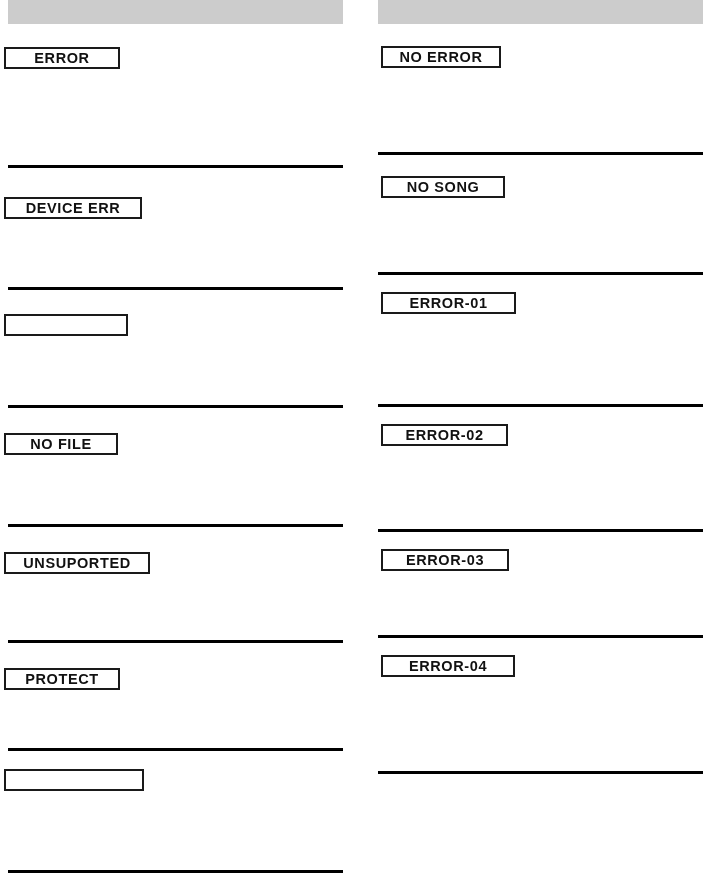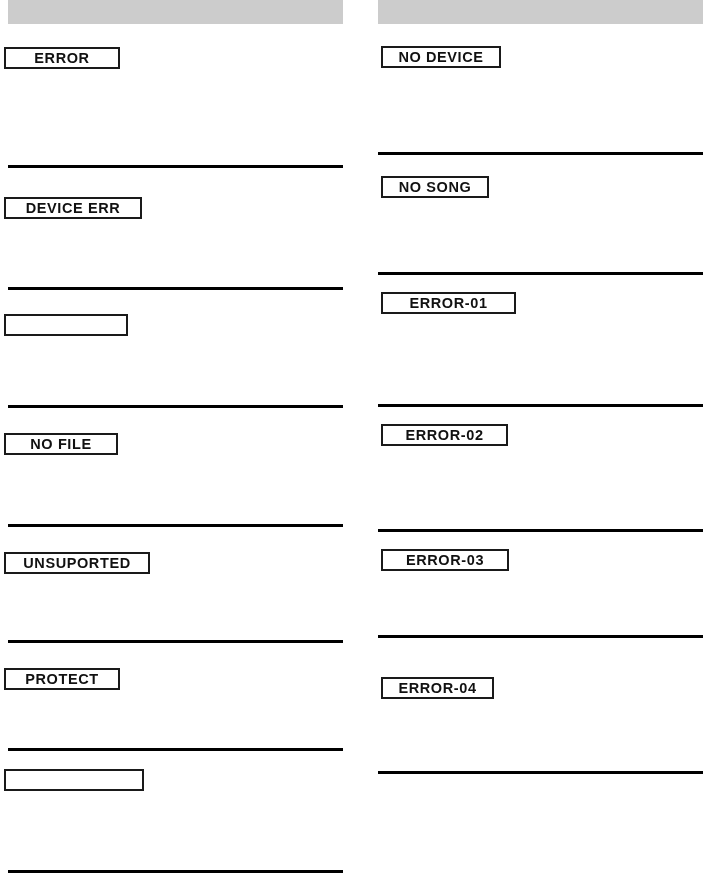--- a/index.html
+++ b/index.html
@@ -113,26 +113,26 @@
 
     <div class="header-band"></div>
 
     <div class="rule" style="top:152px"></div>
     <div class="rule" style="top:272px"></div>
     <div class="rule" style="top:404px"></div>
     <div class="rule" style="top:529px"></div>
     <div class="rule" style="top:635px"></div>
     <div class="rule" style="top:771px"></div>
 
-    <div class="msg-box" style="top:46px;  width:120px">NO DEVICE</div>
+    <div class="msg-box" style="top:46px;  width:120px">NO ERROR</div>
 
-    <div class="msg-box" style="top:176px; width:108px">NO SONG</div>
+    <div class="msg-box" style="top:176px; width:124px">NO SONG</div>
 
     <div class="msg-box" style="top:292px; width:135px">ERROR-01</div>
 
     <div class="msg-box" style="top:424px; width:127px">ERROR-02</div>
 
     <div class="msg-box" style="top:549px; width:128px">ERROR-03</div>
 
-    <div class="msg-box" style="top:677px; width:113px">ERROR-04</div>
+    <div class="msg-box" style="top:655px; width:134px">ERROR-04</div>
   </div>
 
 </div>
 
 </body></html>

